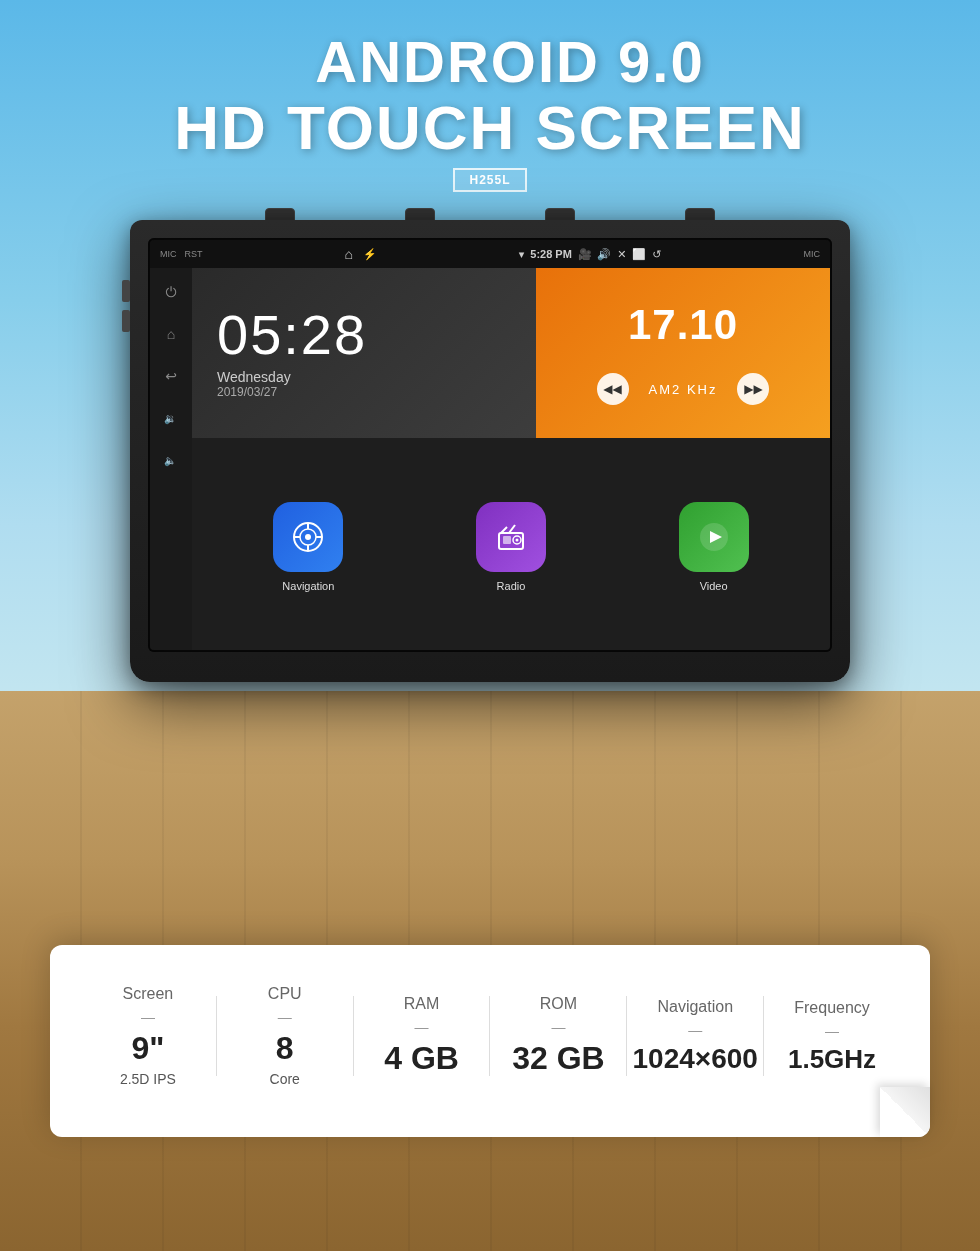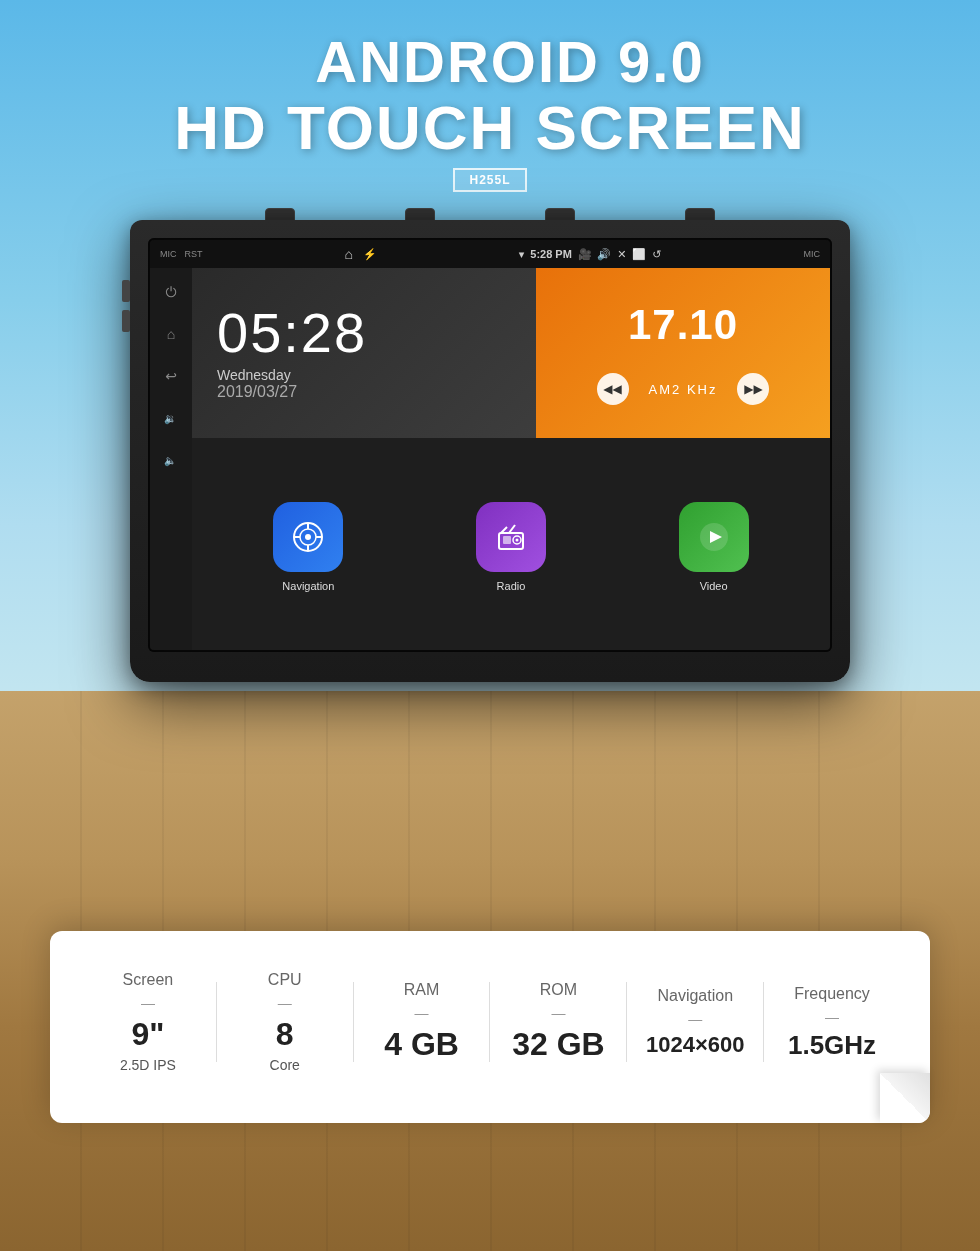--- a/index.html
+++ b/index.html
@@ -249,21 +249,21 @@
     }
 
     .clock-day {
       color: #ccc;
       font-size: 14px;
       margin-top: 6px;
     }
 
     .clock-date {
       color: #aaa;
-      font-size: 16px;
+      font-size: 12px;
     }
 
     .radio-section {
       flex: 1;
       background: linear-gradient(135deg, #e8710a, #f5a020);
       display: flex;
       flex-direction: column;
       justify-content: center;
       align-items: center;
       gap: 24px;
@@ -329,21 +329,21 @@
 
     .nav-bg { background: linear-gradient(135deg, #2060e0, #3080f0); }
     .radio-app-bg { background: linear-gradient(135deg, #8030c0, #a050e0); }
     .music-bg { background: linear-gradient(135deg, #c02020, #e03030); }
     .video-bg { background: linear-gradient(135deg, #30a030, #50c050); }
     .dvr-bg { background: linear-gradient(135deg, #2060e0, #3080f0); }
 
     
     .specs-section {
       position: absolute;
-      bottom: 14px;
+      bottom: 0;
       left: 0; right: 0;
       height: 420px;
       z-index: 5;
       display: flex;
       align-items: center;
       justify-content: center;
       text-align: center;
     }
 
     .specs-card {
@@ -585,21 +585,21 @@
         <div class="spec-label">ROM</div>
         <div class="spec-dash">—</div>
         <div class="spec-value">32 GB</div>
       </div>
 
       <div class="spec-divider"></div>
 
       <div class="spec-item">
         <div class="spec-label">Navigation</div>
         <div class="spec-dash">—</div>
-        <div class="spec-value" style="font-size:22px;">1024×600</div>
+        <div class="spec-value" style="font-size:28px;">1024×600</div>
       </div>
 
       <div class="spec-divider"></div>
 
       <div class="spec-item">
         <div class="spec-label">Frequency</div>
         <div class="spec-dash">—</div>
         <div class="spec-value" style="font-size:26px;">1.5GHz</div>
       </div>
 

